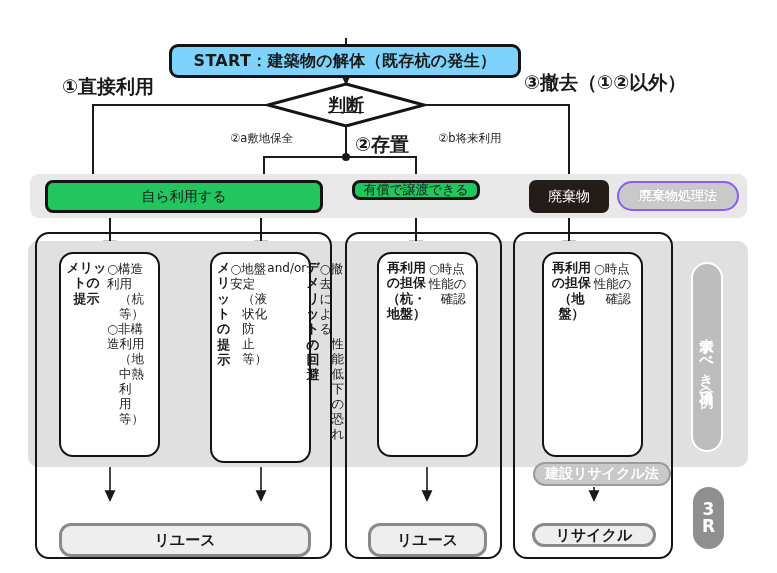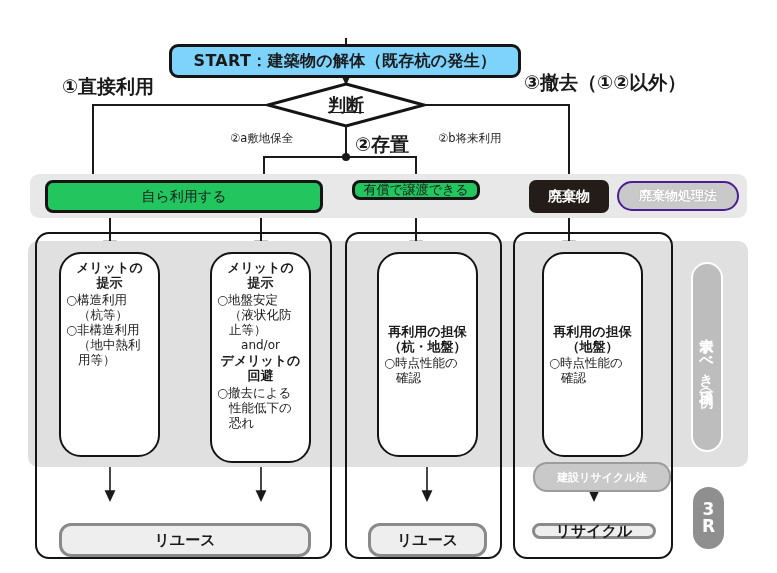--- a/index.html
+++ b/index.html
@@ -57,49 +57,49 @@
     display:flex;align-items:center;justify-content:center;z-index:6;
     font-size:14px;
   }
   .cap-mizukara{left:45px;top:180px;width:278px;height:33px;}
   .cap-yusho{left:352px;top:180px;width:128px;height:20px;font-size:13px;}
 
   
   .chip-dark{
     left:529px;top:180px;width:80px;height:33px;background:#231c18;
     border-radius:7px;display:flex;align-items:center;justify-content:center;
-    color:#fff;font-size:14px;font-weight:bold;z-index:6;
+    color:#fff;font-size:14px;font-weight:normal;z-index:6;
   }
   
   .pill-law{
     left:617px;top:181px;width:122px;height:30px;background:#c9c9c9;
-    border:2px solid #4c1d95;border-radius:16px;
+    border:2px solid #8b5cf6;border-radius:16px;
     display:flex;align-items:center;justify-content:center;
     color:#fff;font-size:13px;font-weight:bold;z-index:6;
     text-shadow:0 0 1px #8e8e8e;
   }
   .pill-recycle{
-    left:533px;top:462px;width:138px;height:30px;background:#c9c9c9;
+    left:533px;top:462px;width:138px;height:24px;background:#c9c9c9;
     border:2px solid #9c9c9c;border-radius:14px;
     display:flex;align-items:center;justify-content:center;
-    color:#fff;font-size:11px;font-weight:bold;z-index:6;
+    color:#fff;font-size:14px;font-weight:bold;z-index:6;
   }
 
   
   .colframe{
     border:2.5px solid #141414;border-radius:14px;background:transparent;z-index:4;
   }
   .col-a{left:35px;top:232px;width:297px;height:327px;}
   .col-b{left:345px;top:232px;width:157px;height:327px;}
   .col-c{left:513px;top:232px;width:160px;height:327px;}
 
   
   .detail{
-    border:2.5px solid #141414;border-radius:22px;background:#fff;z-index:6;
-    display:flex;flex-direction:column;justify-content:center;
+    border:2.5px solid #141414;border-radius:14px;background:#fff;z-index:6;
+    display:flex;flex-direction:row;justify-content:center;
     padding:6px 5px;box-sizing:border-box;
   }
   .d-a1{left:59px;top:252px;width:101px;height:205px;justify-content:flex-start;}
   .d-a2{left:210px;top:252px;width:101px;height:211px;justify-content:flex-start;}
   .d-b1{left:377px;top:252px;width:101px;height:205px;}
   .d-c1{left:542px;top:252px;width:101px;height:205px;}
 
   .d-head{font-size:13px;font-weight:bold;text-align:center;line-height:1.18;}
   .d-mid{font-size:12px;text-align:center;line-height:1.2;margin:1px 0;}
   .d-list{font-size:12.5px;line-height:1.2;margin-top:1px;}
@@ -107,21 +107,21 @@
   .d-list .li .cont{display:block;padding-left:12px;}
 
   
   .result{
     border:3.5px solid #8a8a8a;border-radius:12px;background:#eeeeee;
     display:flex;align-items:center;justify-content:center;
     font-size:15px;font-weight:bold;z-index:6;color:#1a1a1a;margin-top:23px;
   }
   .r-a{left:59px;top:500px;width:252px;height:34px;}
   .r-b{left:368px;top:500px;width:119px;height:34px;}
-  .r-c{left:532px;top:500px;width:124px;height:16px;}
+  .r-c{left:532px;top:500px;width:124px;height:24px;}
 
   
   .vlabel{
     left:691px;top:262px;width:32px;height:190px;background:#bdbdbd;
     border:2.5px solid #ffffff;border-radius:17px;z-index:6;
     display:flex;align-items:center;justify-content:center;
     color:#ffffff;font-size:14px;font-weight:bold;
     writing-mode:vertical-rl;text-orientation:upright;letter-spacing:1px;
   }
   .badge3r{

